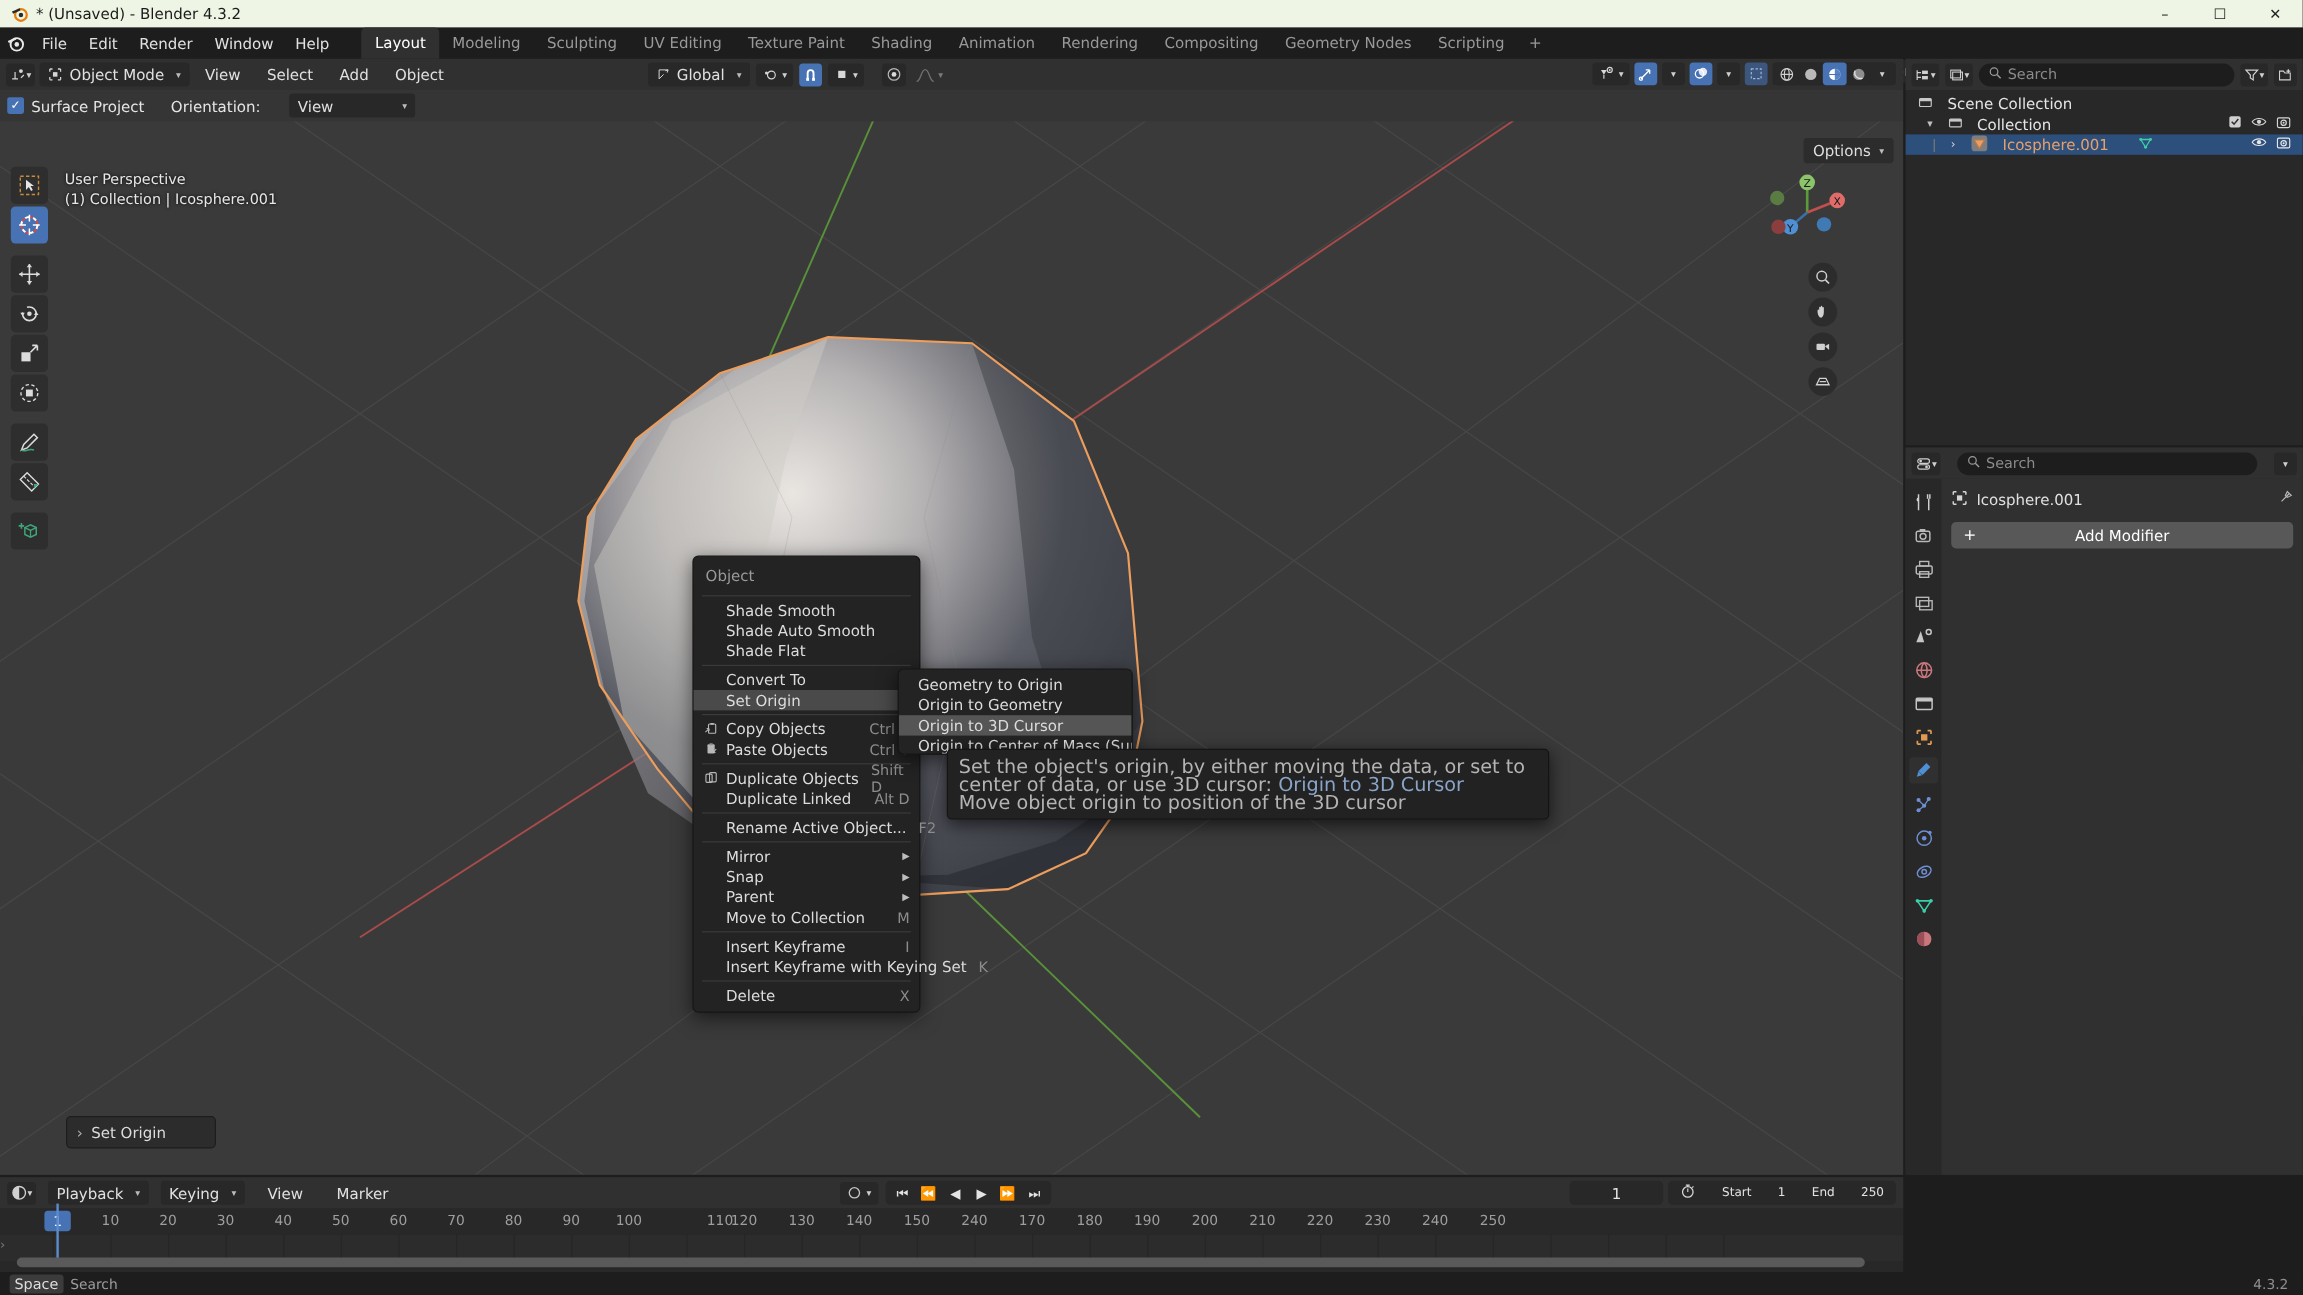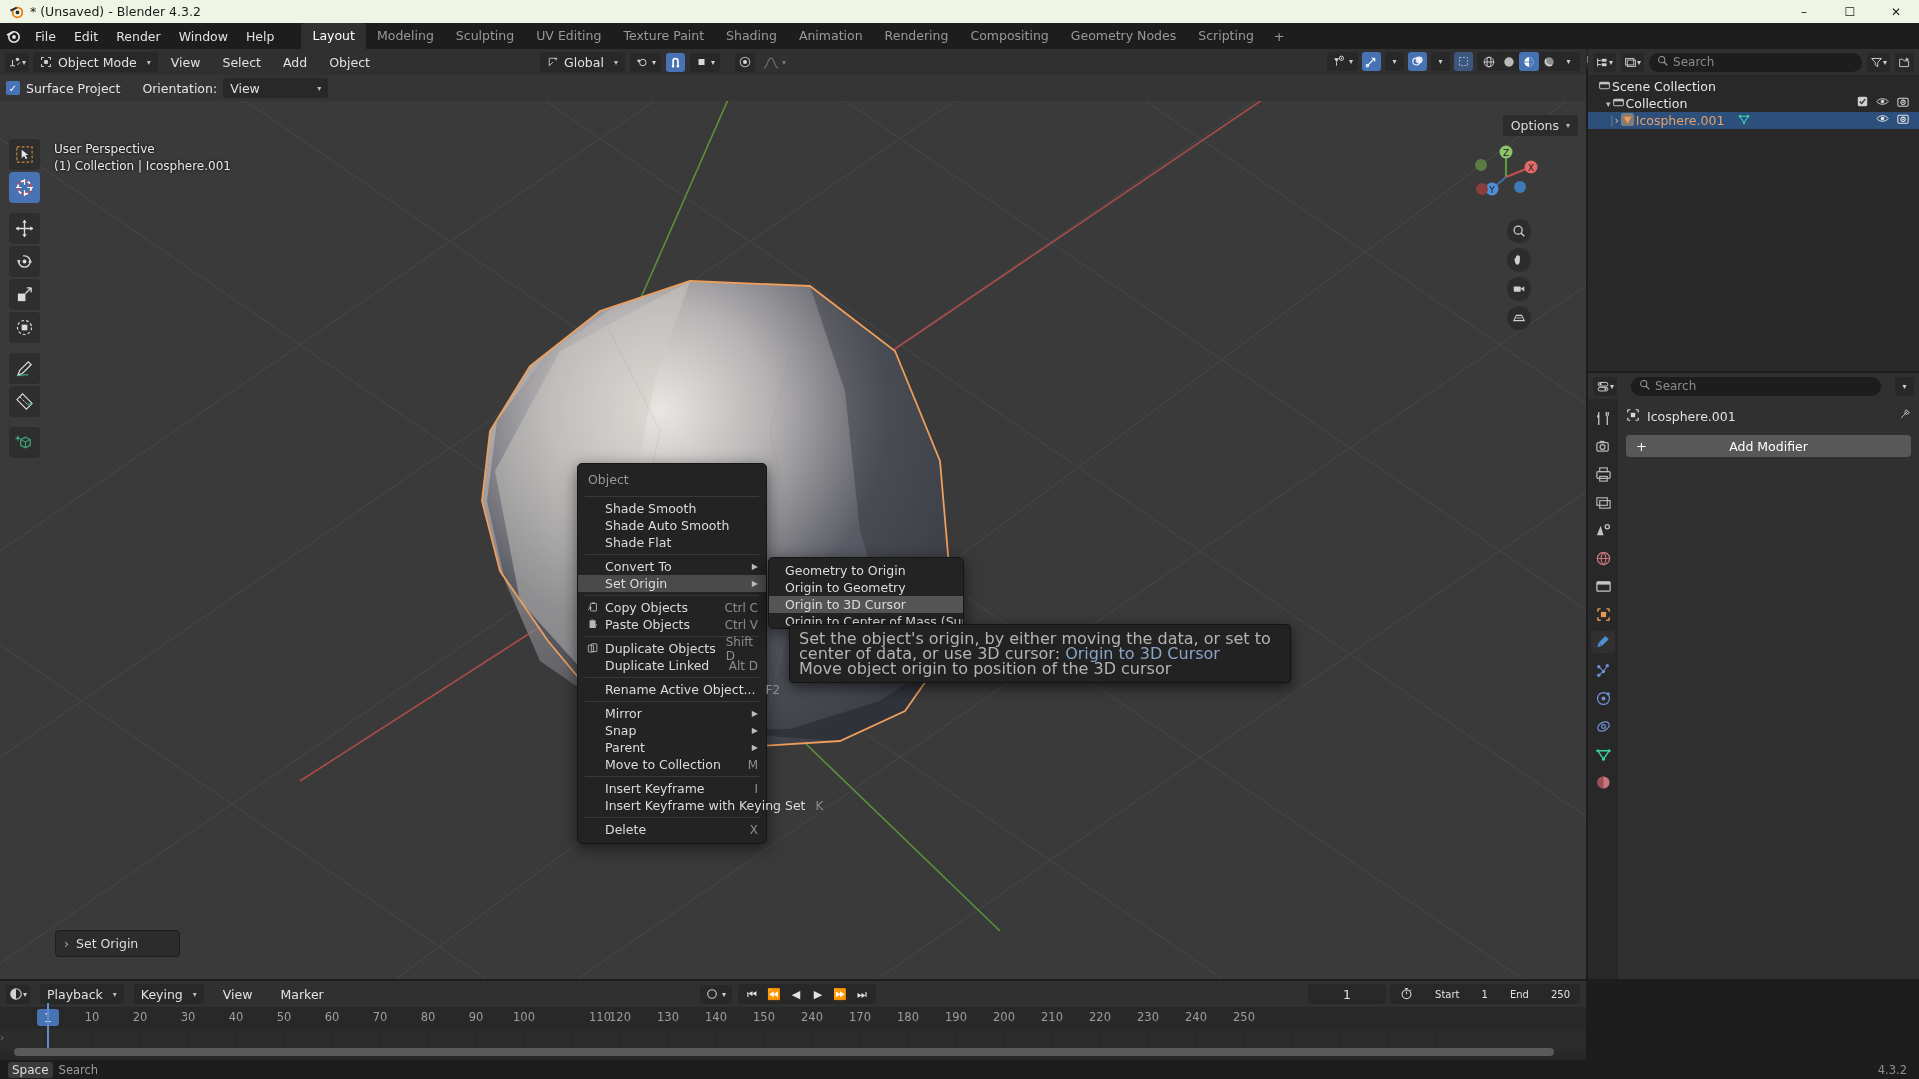--- a/index.html
+++ b/index.html
@@ -133,21 +133,21 @@
   }
   .ctx-row .ic { width: 17px; display: inline-flex; justify-content: center; flex: 0 0 17px; margin-left:-4px;}
   .ctx-row .lbl { flex: 1; padding-left: 4px; white-space: nowrap; }
   .ctx-row .sc { color: #8d8d8d; font-size: 12px; padding-left: 10px; }
   .ctx-row .arrow { color: #bdbdbd; font-size: 8px; padding-left: 6px; }
   .ctx-row.hl { background: #4a4a4a; }
   .ctx-row.hl2 { background: #555; }
 
   
   .sub-menu {
-    position: absolute; left: 768px; top: 508px; width: 196px;
+    position: absolute; left: 748px; top: 508px; width: 196px;
     background: #232323; border: 1px solid #161616; border-radius: 5px;
     padding: 4px 0 5px 0; box-shadow: 0 4px 16px rgba(0,0,0,0.55);
     font-size: 12.5px; z-index: 41; overflow: hidden; height: 72px;
   }
   .sub-menu .ctx-row { padding-left: 12px; }
 
   
   .tooltip {
     position: absolute; left: 789px; top: 575px; width: 502px;
     background: #222222; border: 1px solid #141414; border-radius: 4px;
@@ -162,21 +162,21 @@
     position: absolute; left: 1588px; top: 49px; width: 331px; height: 322px;
     background: #282828;
   }
   .outliner-header {
     height: 26px; background: #303030; display: flex; align-items: center; gap: 5px; padding: 0 5px;
   }
   .search-box {
     background: #1d1d1d; border-radius: 10px; height: 19px; flex: 1;
     display: flex; align-items: center; gap: 5px; padding: 0 8px; font-size: 12px; color: #8b8b8b;
   }
-  .ol-row { height: 17px; display: flex; align-items: center; font-size: 12.5px; padding-left: 8px; gap: 1px; }
+  .ol-row { height: 17px; display: flex; align-items: center; font-size: 12.5px; padding-left: 8px; gap: 12px; }
   .ol-row.sel { background: #2d4f7c; }
   .ol-right { margin-left: auto; display: flex; gap: 8px; padding-right: 10px; color: #cfcfcf; font-size:11px;}
 
   
   .props {
     position: absolute; left: 1588px; top: 373px; width: 331px; height: 606px;
     background: #303030;
   }
   .props-header { height: 26px; background: #303030; display:flex; align-items:center; gap:6px; padding: 0 5px; }
   .props-tabs {
@@ -452,21 +452,21 @@
             </span>
         </div>
       </div>
     </div>
 
     <div class="vp-subheader">
       <span style="display:flex;align-items:center;gap:6px;">
         <span class="ck">✓</span>
         <span>Surface Project</span>
       </span>
-      <span style="display:flex;align-items:center;gap:6px;margin-left:12px;">
+      <span style="display:flex;align-items:center;gap:24px;margin-left:12px;">
         <span>Orientation:</span>
         <span class="drop" style="width:105px;">
           <span>View</span>
           <span style="font-size:8px;color:#bbb;">▾</span>
         </span>
       </span>
     </div>
 
     <div class="vp-canvas">
       <svg width="1586" height="878" style="position:absolute;left:0;top:0;">

